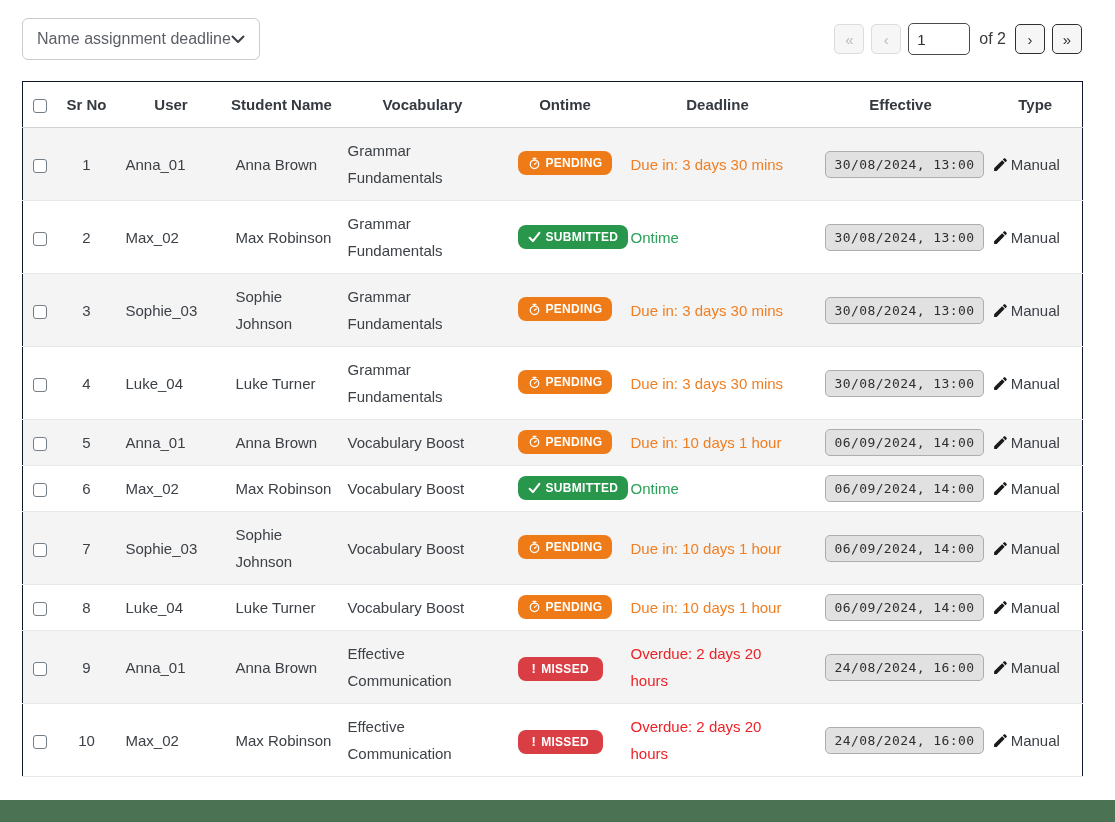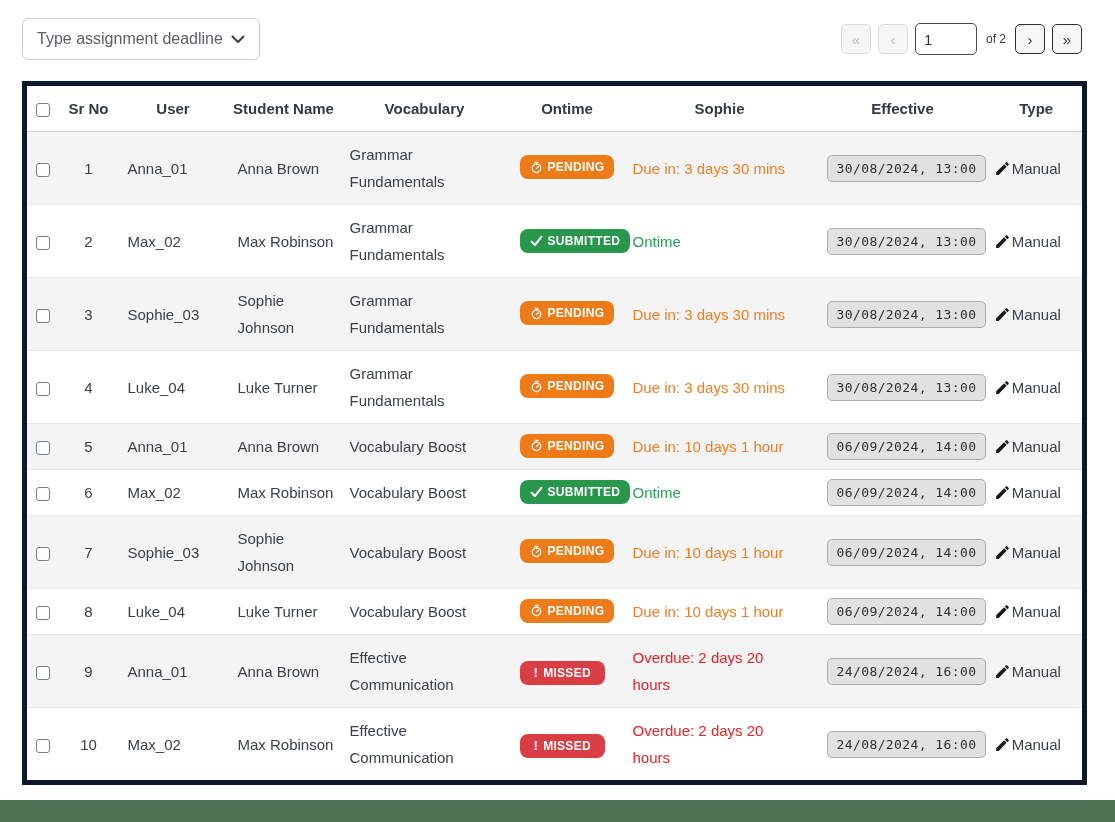--- a/index.html
+++ b/index.html
@@ -18,25 +18,25 @@
     color:#fff; font-size:16px; font-weight:700; font-family:"Liberation Sans",sans-serif; cursor:pointer; }
 
   
   .pagination { display:flex; align-items:center; gap:7px; }
   .pg-btn { width:30px; height:30px; border-radius:5px; background:#f6f6f6; display:flex;
     align-items:center; justify-content:center; font-size:15px; cursor:pointer; }
   .pg-btn.disabled { border:1px solid #dcdcdc; color:#b9b9b9; cursor:default; }
   .pg-btn.enabled  { border:1px solid #2f2f2f; color:#2f2f2f; }
   .pg-input { width:62px; height:32px; border:1px solid #4a4a4a; border-radius:5px;
     font-size:15px; padding:0 8px; color:#2f2f2f; font-family:"Liberation Sans",sans-serif; }
-  .pg-of { font-size:12px; color:#3a3a3a; margin:12px 2px; }
+  .pg-of { font-size:16px; color:#3a3a3a; margin:12px 2px; }
 
   
   table { width:1060px; margin-top:20px; border-collapse:collapse; table-layout:fixed;
-    border:5px solid #0f172a; }
+    border:1px solid #0f172a; }
   thead th { font-size:15px; font-weight:700; color:#343a40; text-align:center;
     padding:9px 0; line-height:27px; border-bottom:1px solid #d0d2d5; background:#fff; }
   tbody tr { border-bottom:1px solid #e8e8e8; }
   tbody tr:nth-child(odd) { background:#f4f4f4; }
   tbody tr:nth-child(even) { background:#ffffff; }
   td { font-size:15px; line-height:27px; padding:9px 0; vertical-align:middle; color:#3c4147; }
   td.c-check, th.c-check { text-align:center; }
   td.c-sr { text-align:center; }
   td.c-user { padding-left:9px; }
   td.c-student { padding-left:10px; padding-right:6px; }
@@ -71,21 +71,21 @@
   .footer-bar { position:fixed; left:0; bottom:0; width:1115px; height:22px; background:#4c7254; }
 </style>
 </head>
 <body>
 
 <div class="content">
 
   <div class="toolbar">
     <div class="toolbar-left">
       <div class="select-box">
-        <span>Type assignment deadline</span>
+        <span>Name assignment deadline</span>
         <svg width="14" height="9" viewBox="0 0 14 9">
           <polyline points="1.5,1.5 7,7 12.5,1.5" fill="none" stroke="#3a3f44" stroke-width="2" stroke-linecap="round" stroke-linejoin="round"></polyline>
         </svg>
       </div>
     </div>
     <div class="pagination">
       <div class="pg-btn disabled">«</div>
       <div class="pg-btn disabled">‹</div>
       <input class="pg-input" value="1" style="">
       <span class="pg-of">of 2</span>
@@ -107,21 +107,21 @@
         <col style="width:94px">
     </colgroup>
     <thead>
       <tr>
         <th class="c-check"><input type="checkbox" style=""></th>
         <th>Sr No</th>
         <th>User</th>
         <th>Student Name</th>
         <th>Vocabulary</th>
         <th>Ontime</th>
-        <th>Sophie</th>
+        <th>Deadline</th>
         <th>Effective</th>
         <th>Type</th>
       </tr>
     </thead>
     <tbody id="table-body">
     <tr>
       <td class="c-check"><input type="checkbox" style=""></td>
       <td class="c-sr">1</td>
       <td class="c-user">Anna_01</td>
       <td class="c-student">Anna Brown</td>

